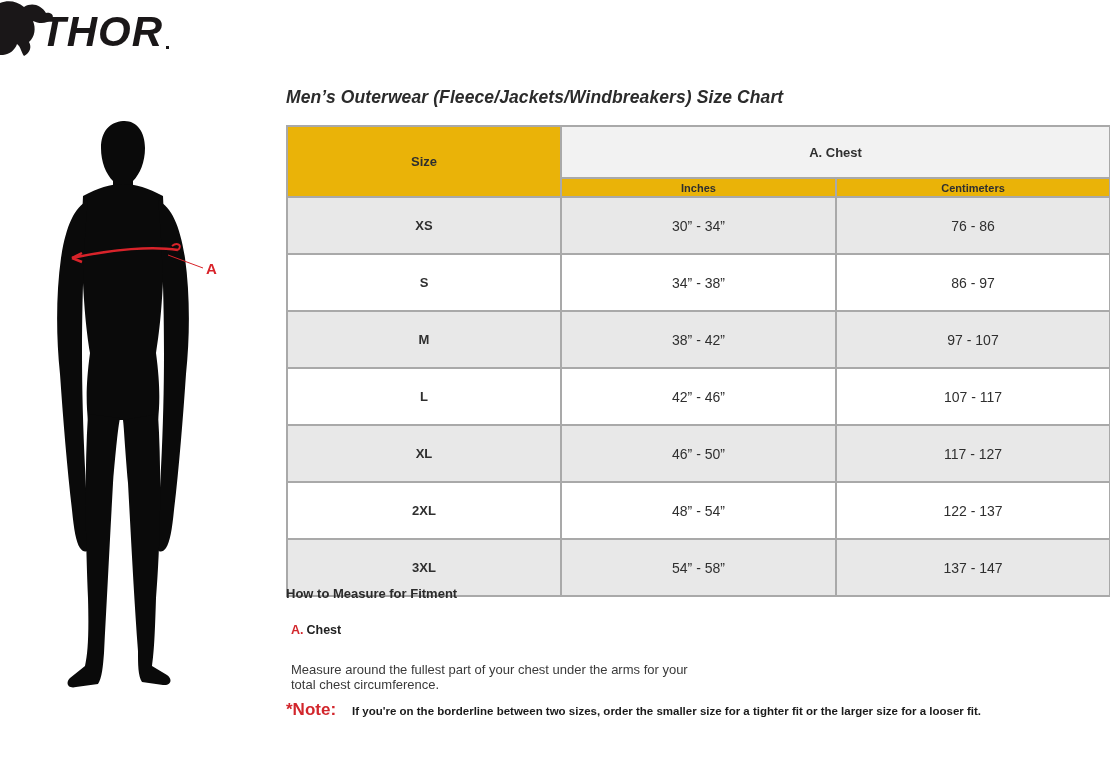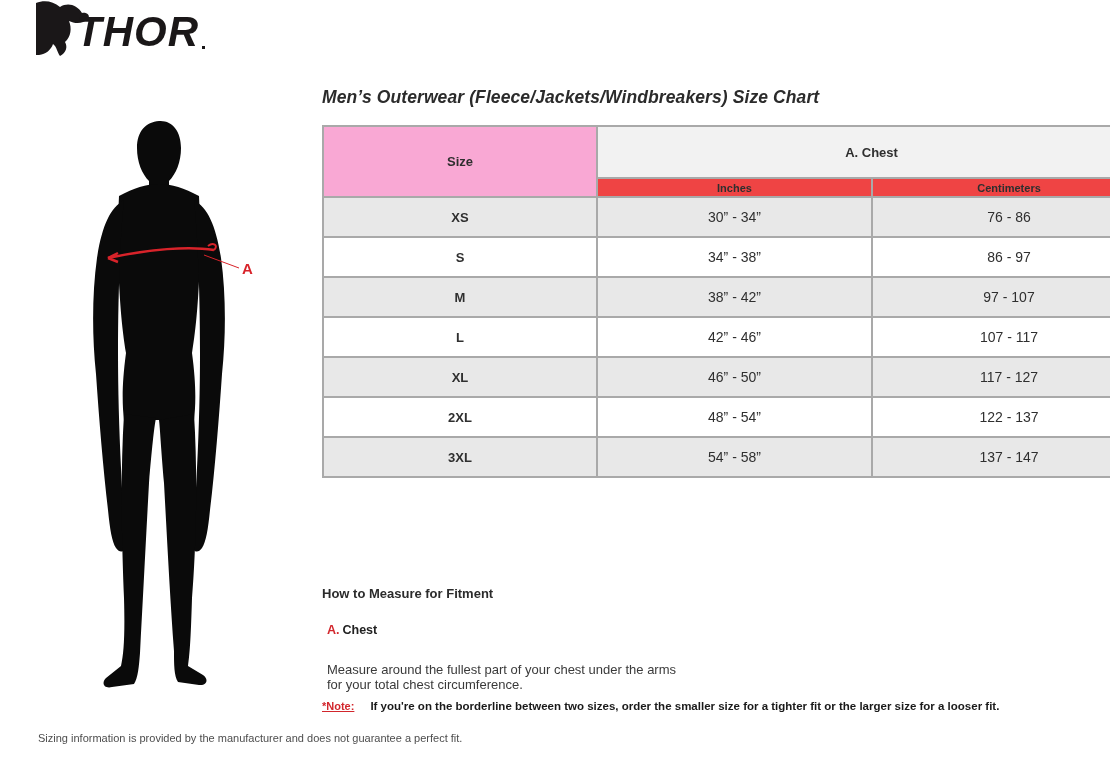--- a/index.html
+++ b/index.html
@@ -3,21 +3,21 @@
 <meta charset="utf-8">
 <style>
   * { margin: 0; padding: 0; box-sizing: border-box; }
   html, body {
     width: 1110px; height: 759px;
     background: #ffffff;
     font-family: "Liberation Sans", sans-serif;
     position: relative;
     overflow: hidden;
   }
-  .abs { position: absolute; padding-left: 36px; }
+  .abs { position: absolute; }
 
   
   #logo { left: 0; top: 2; width: 180px; height: 58px; }
 
   
   #diagram { left: 28px; top: 118px; width: 214px; height: 572px; }
 
   
   #chart-title {
     left: 286px; top: 87px;
@@ -37,56 +37,56 @@
   table.size-table col.c1 { width: 274px; }
   table.size-table col.c2 { width: 275px; }
   table.size-table col.c3 { width: 274px; }
   table.size-table th, table.size-table td {
     border: 2px solid #a9a9a9;
     text-align: center;
     vertical-align: middle;
     color: #2f2f2f;
   }
   th.size-head {
-    background: #f9a8d4;
+    background: #eab308;
     font-size: 13px; font-weight: bold;
     height: 71px;
   }
   th.chest-head {
     background: #f2f2f2;
     font-size: 13px; font-weight: bold;
     height: 52px;
   }
   th.unit-head {
-    background: #ef4444;
+    background: #eab308;
     color: #ffffff;
     font-size: 11px; font-weight: bold;
     height: 19px;
     border-color: #b5b5b5;
   }
   td.size-cell { font-weight: bold; font-size: 13px; }
-  tbody td { height: 40px; font-size: 14px; color: #333333; }
+  tbody td { height: 57px; font-size: 14px; color: #333333; }
   tbody tr:nth-child(odd) { background: #e8e8e8; }
   tbody tr:nth-child(even) { background: #ffffff; }
 
   
   #measure-heading {
     left: 286px; top: 586px;
     font-size: 13px; font-weight: bold; color: #2b2b2b;
   }
   #measure-item-label { left: 291px; top: 623px; font-size: 12.5px; font-weight: bold; color: #222222; }
   #measure-item-label .red { color: #d2262c; margin-right: 3px; }
   #measure-desc {
     left: 291px; top: 642px; width: 402px;
     font-size: 13px; line-height: 15px; color: #3a3a3a; margin-top: 20px;
   }
 
   
   #note-row { left: 286px; top: 700px; display: flex; align-items: baseline; }
-  #note-label { color: #d2262c; font-weight: bold; font-size: 11px; text-decoration: underline; }
+  #note-label { color: #d2262c; font-weight: bold; font-size: 17px; }
   #note-text { margin-left: 16px; font-weight: bold; font-size: 11.5px; color: #1a1a1a; }
 
   
   #footer { left: 2px; top: 732px; font-size: 11px; line-height: 13.5px; color: #4d4d4d; }
 </style>
 </head>
 <body>
 
 <div class="abs" id="logo">
   <svg width="180" height="58" viewBox="0 0 180 58">
@@ -191,14 +191,13 @@
 </div>
 
 <div class="abs" id="measure-desc">Measure around the fullest part of your chest under the arms for your total chest circumference.</div>
 
 <div class="abs" id="note-row">
   <span id="note-label">*Note:</span>
   <span id="note-text">If you're on the borderline between two sizes, order the smaller size for a tighter fit or the larger size for a looser fit.</span>
 </div>
 
 <div class="abs" id="footer">
-  <div>Sizing information is provided by the manufacturer and does not guarantee a perfect fit.</div>
 </div>
 
 </body></html>

